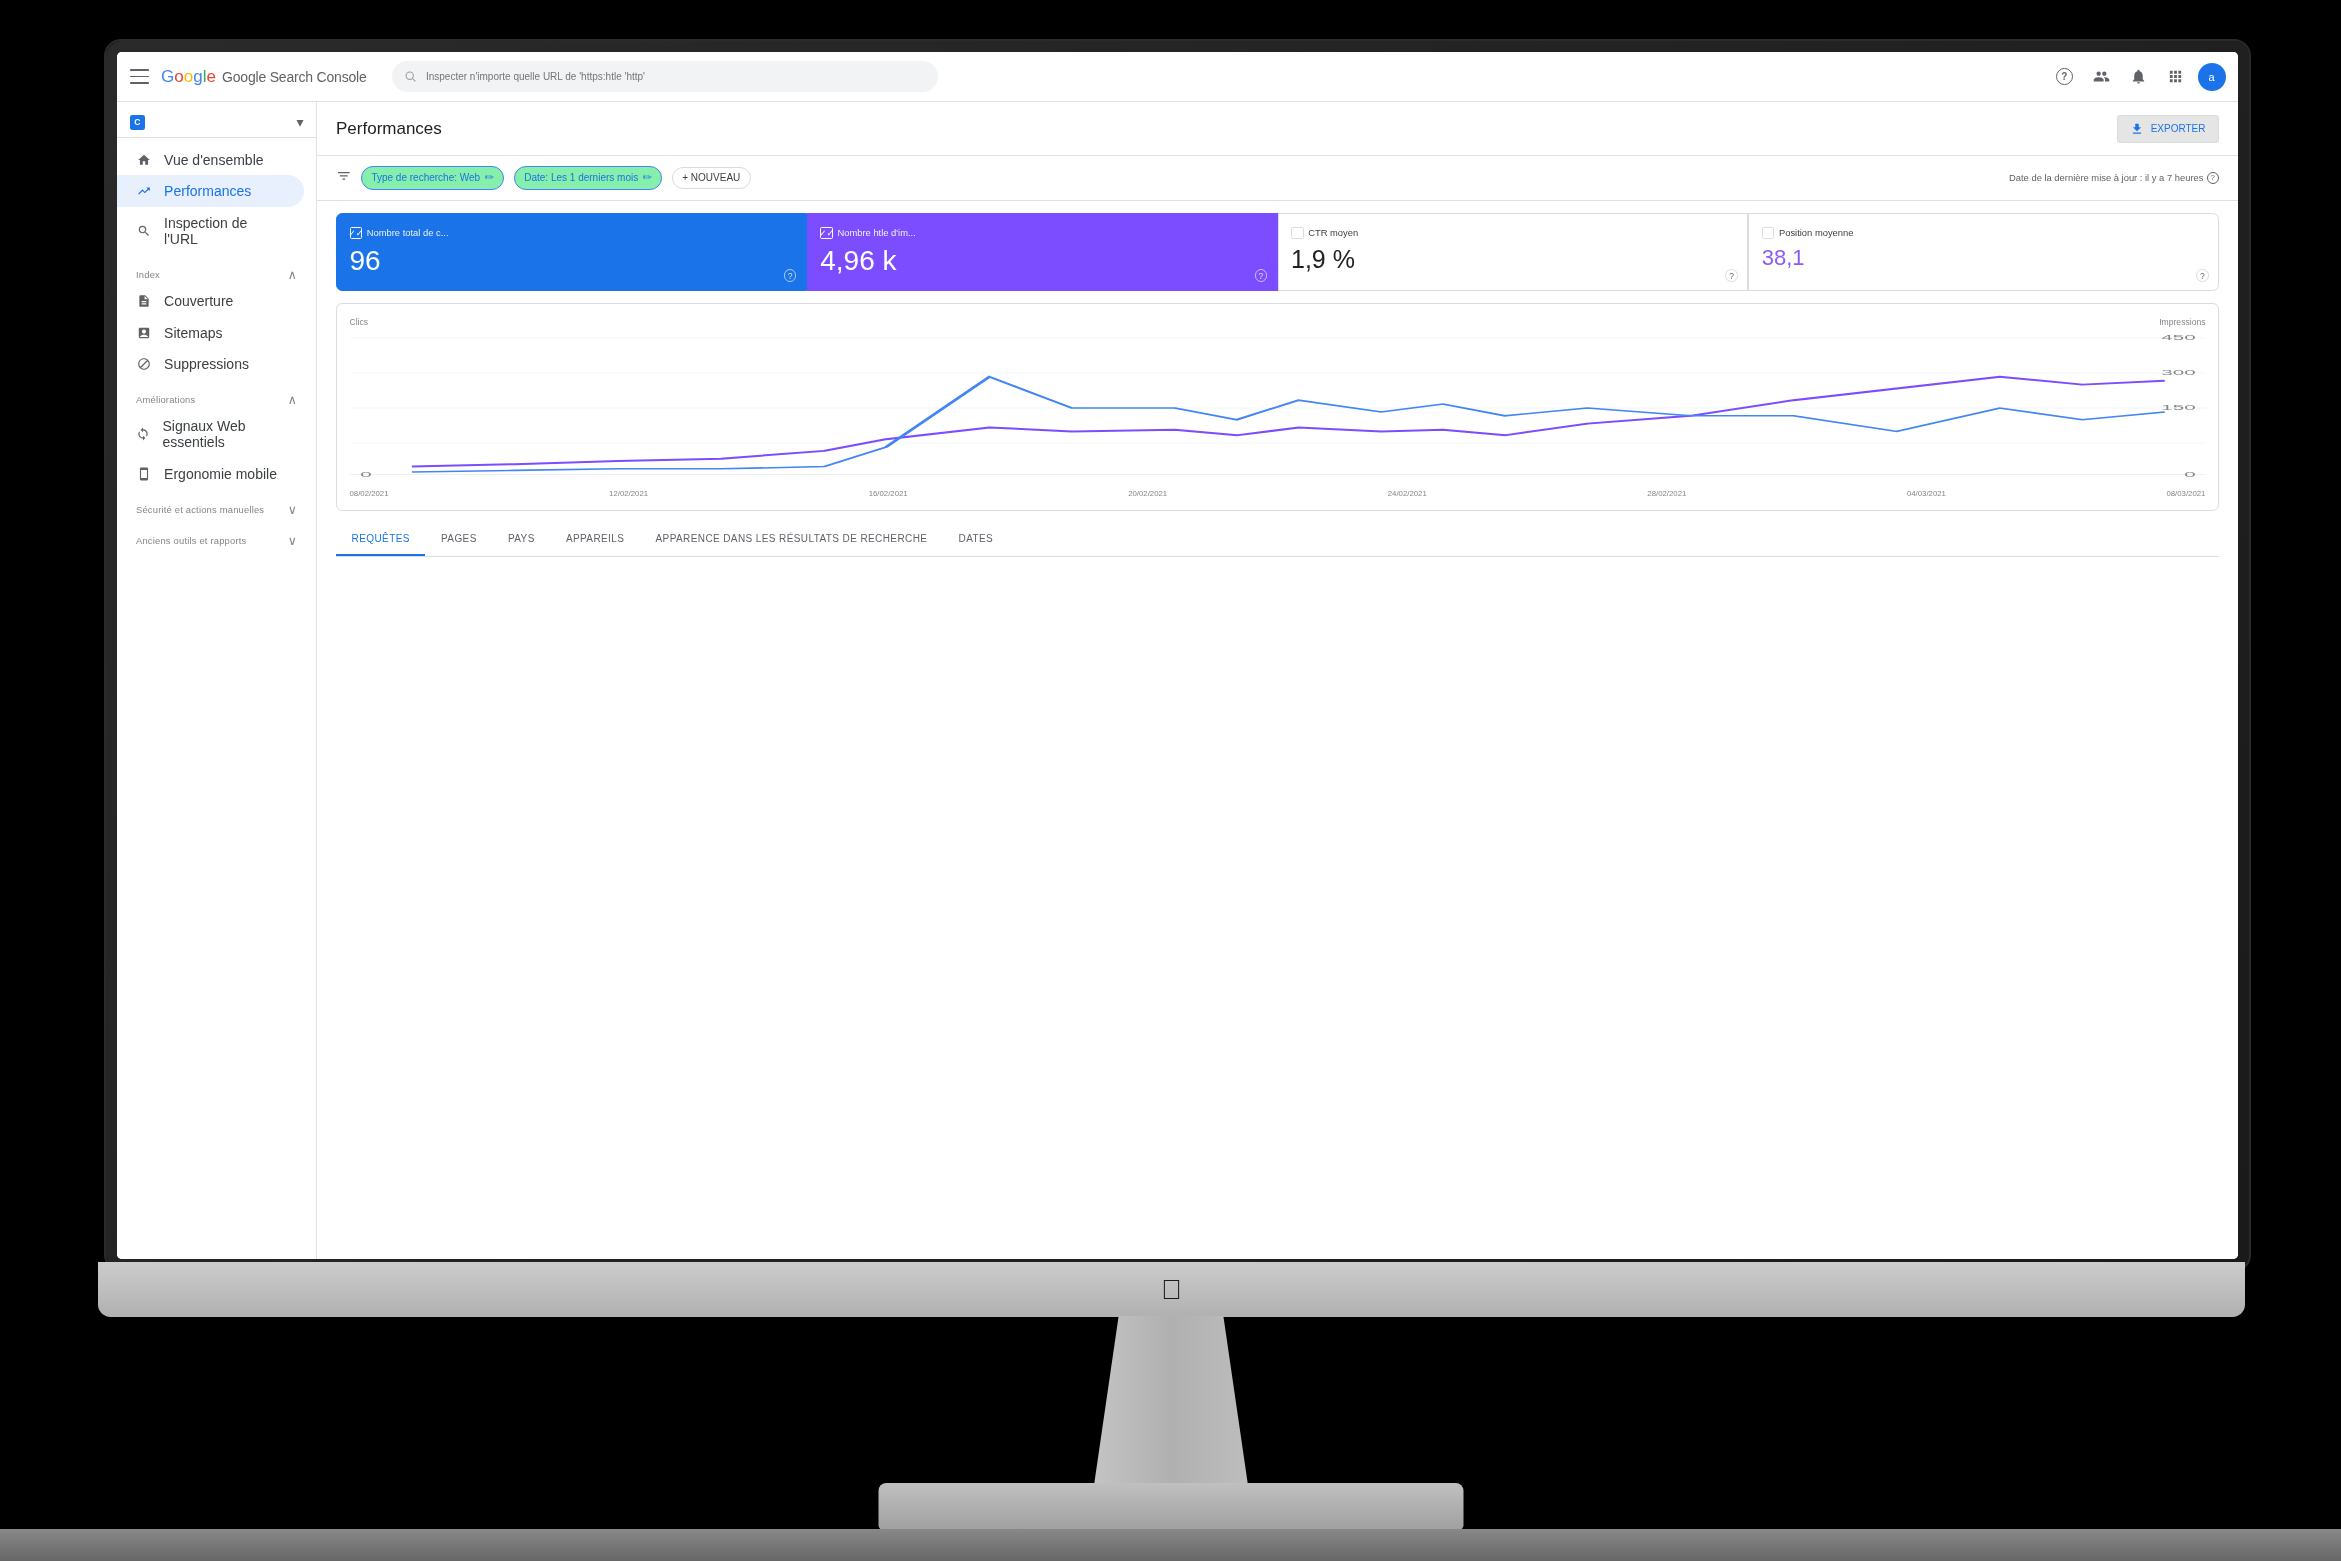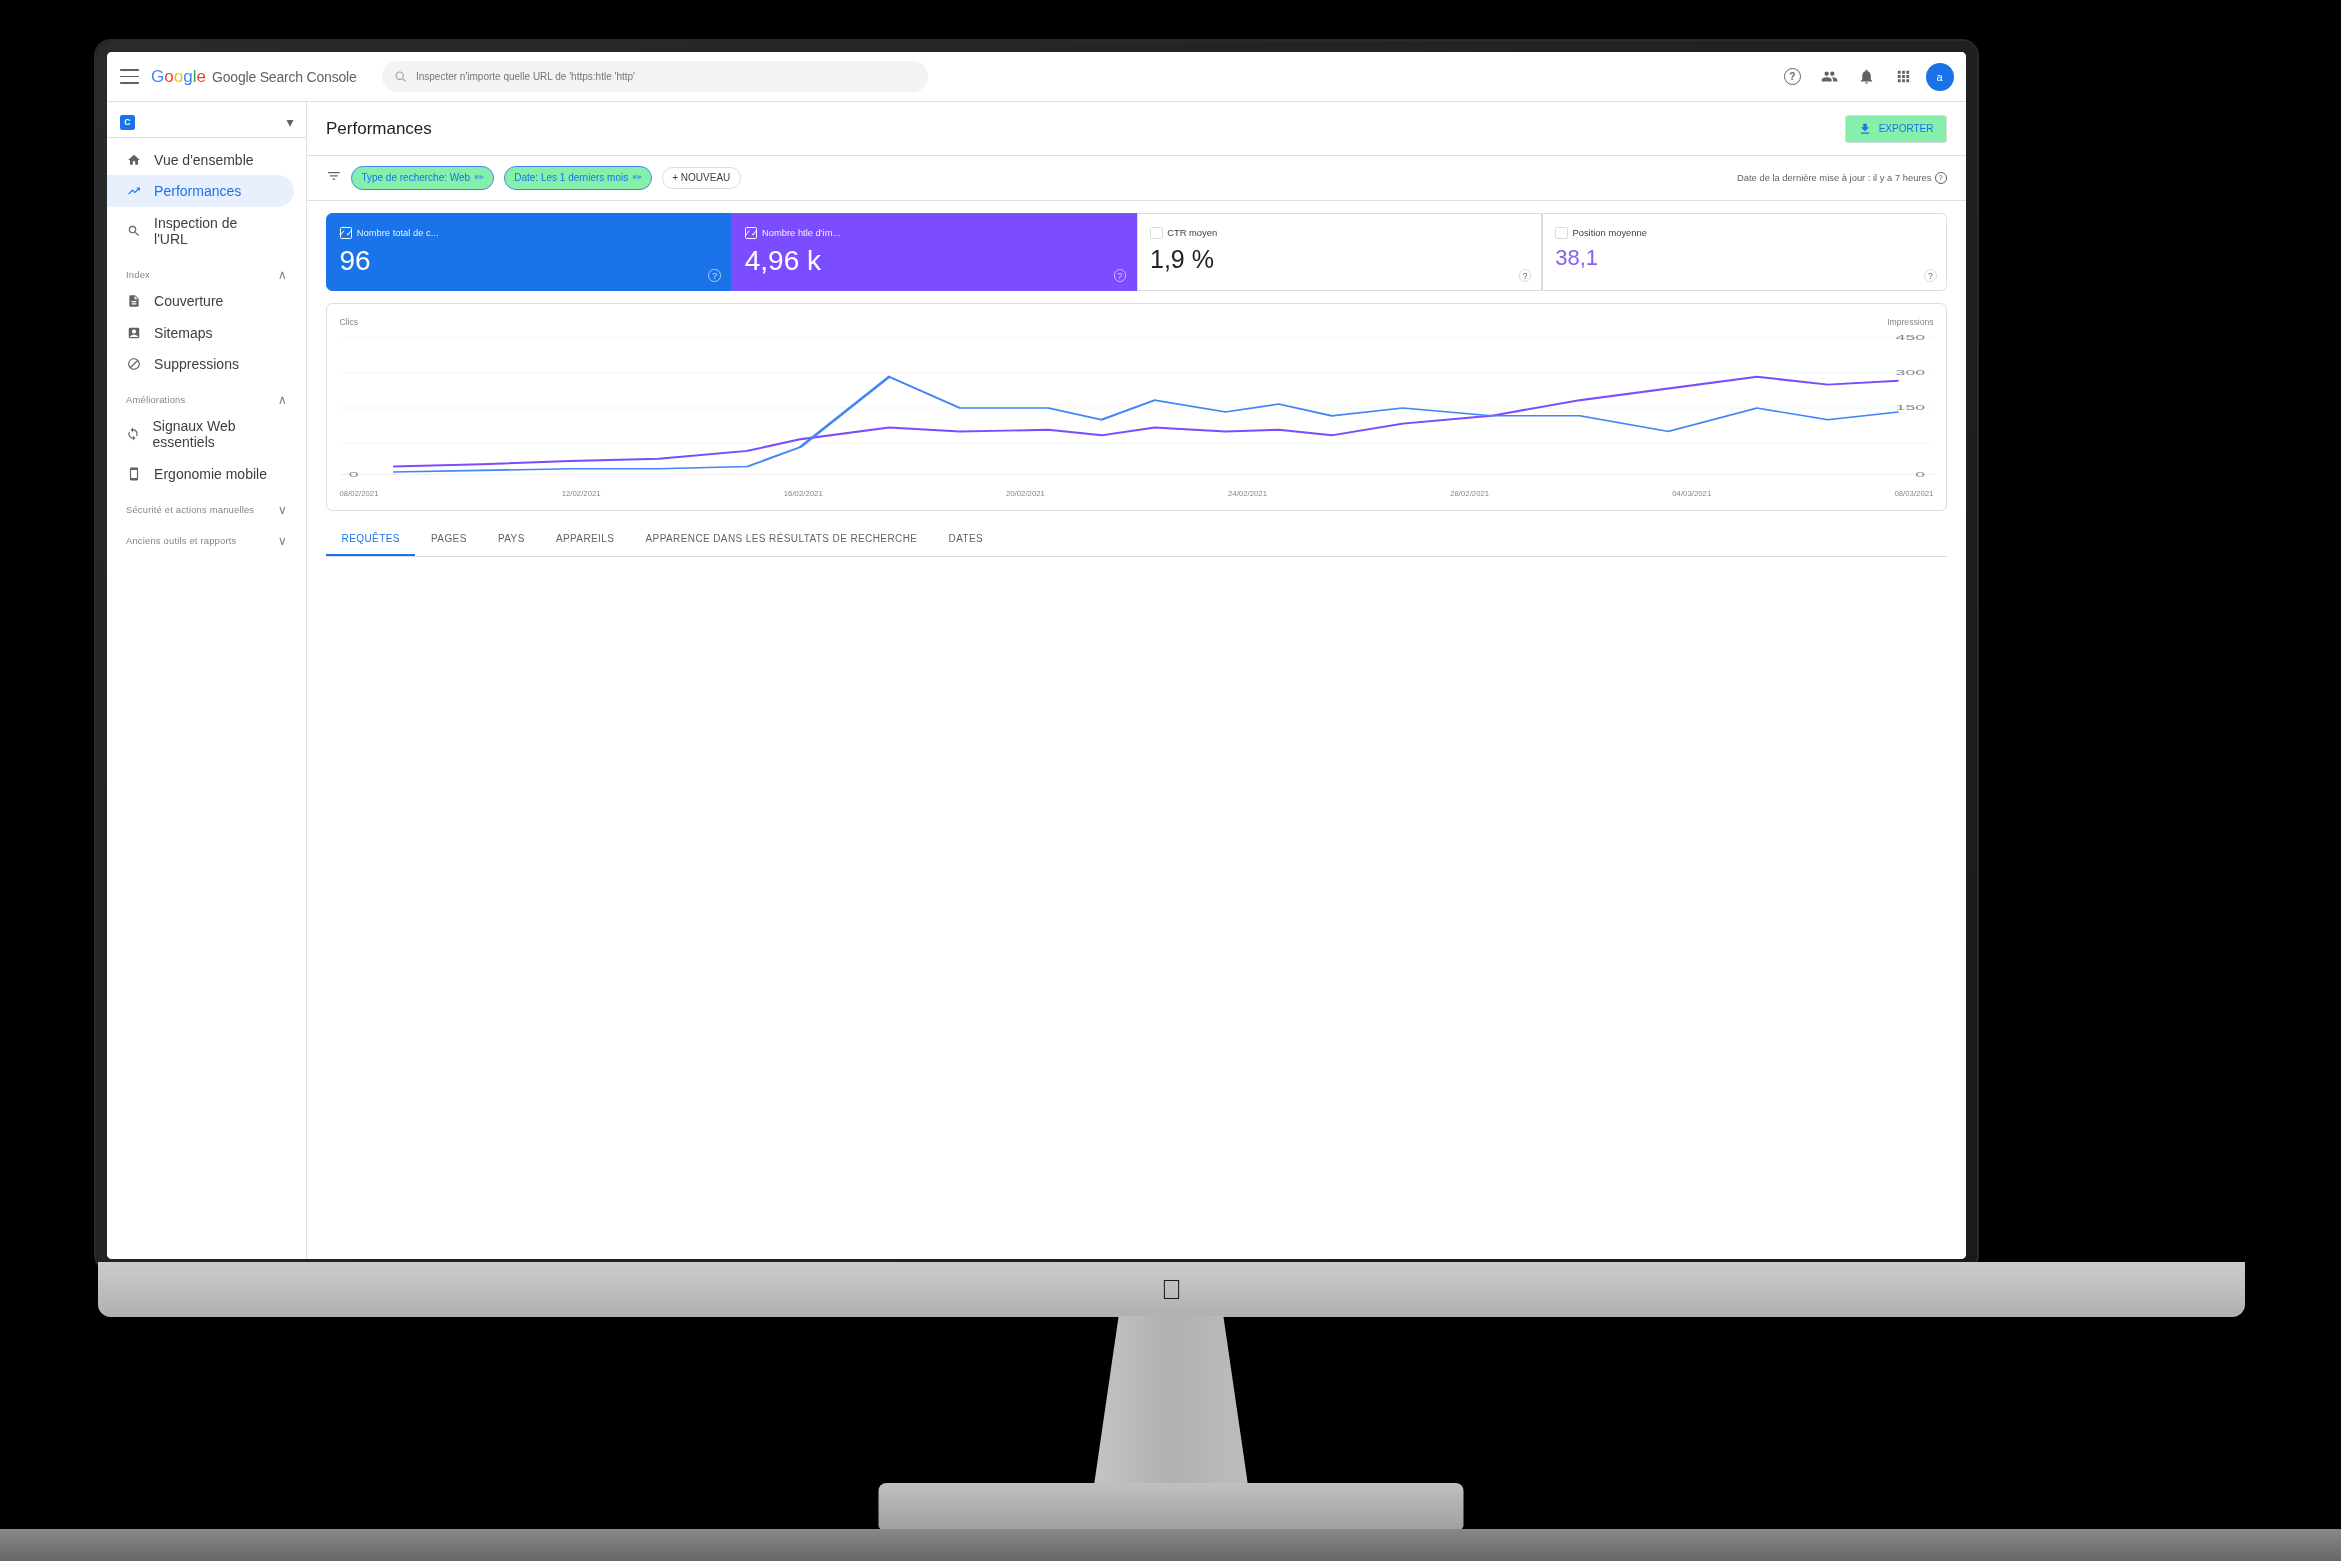--- a/index.html
+++ b/index.html
@@ -255,21 +255,21 @@
     .export-btn {
       display: flex;
       align-items: center;
       gap: 6.2px;
       padding: 6.2px 12.5px;
       border: 0.8px solid #dadce0;
       border-radius: 3.1px;
       cursor: pointer;
       font-size: 10px;
       color: #1a73e8;
-      background: #86efac;
+      background: #e5e5e5;
       font-weight: 500;
     }
 
     
     .filters-bar {
       display: flex;
       align-items: center;
       padding: 9.4px 19px;
       gap: 9.4px;
       border-bottom: 0.8px solid #e0e0e0;
@@ -453,21 +453,21 @@
       width: 12.5px;
       height: 12.5px;
       opacity: 0.6;
     }
   </style>
 </head>
 <body>
 
 <div style="position:absolute;top:0;left:0;width:2342px;height:1561px;background:#000;">
 
-  <div style="position:absolute;top:39px;left:94px;width:1885px;height:1233px;background:#1a1a1a;border-radius:17px;border:2.3px solid #2a2a2a;overflow:hidden;">
+  <div style="position:absolute;top:39px;left:104px;width:2147px;height:1233px;background:#1a1a1a;border-radius:17px;border:2.3px solid #2a2a2a;overflow:hidden;">
 
     <div style="position:absolute;top:0;left:0;right:0;bottom:0;background:linear-gradient(135deg,#2a2a2a,#1a1a1a);border-radius:17px;"></div>
 
     <div style="position:absolute;top:11px;left:11px;right:11px;bottom:11px;background:#fff;border-radius:4.7px;overflow:hidden;">
 
       <div class="gsc-app">
 
         <div class="top-nav">
           <div class="nav-hamburger">
             <span></span>

